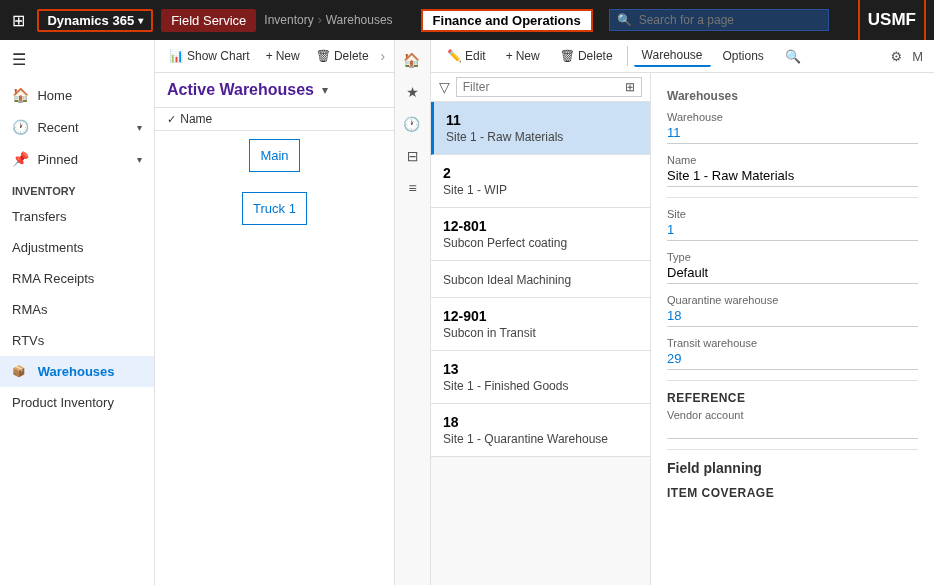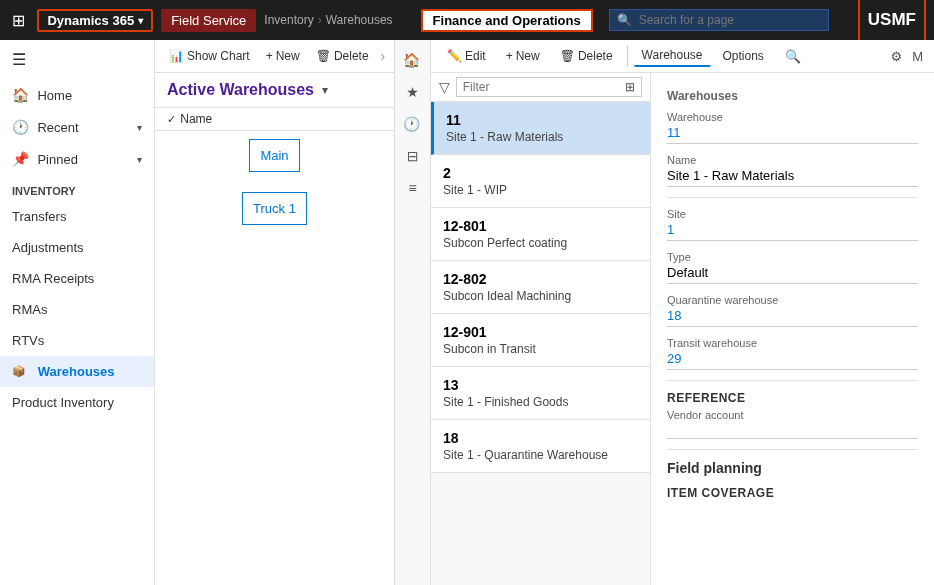--- a/index.html
+++ b/index.html
@@ -528,21 +528,20 @@
             </div>
             <div class="warehouse-card">
               <div class="wh-id">2</div>
               <div class="wh-name">Site 1 - WIP</div>
             </div>
             <div class="warehouse-card">
               <div class="wh-id">12-801</div>
               <div class="wh-name">Subcon Perfect coating</div>
             </div>
             <div class="warehouse-card">
-              <div class="wh-id">12-802</div>
               <div class="wh-name">Subcon Ideal Machining</div>
             </div>
             <div class="warehouse-card">
               <div class="wh-id">12-901</div>
               <div class="wh-name">Subcon in Transit</div>
             </div>
             <div class="warehouse-card">
               <div class="wh-id">13</div>
               <div class="wh-name">Site 1 - Finished Goods</div>
             </div>

